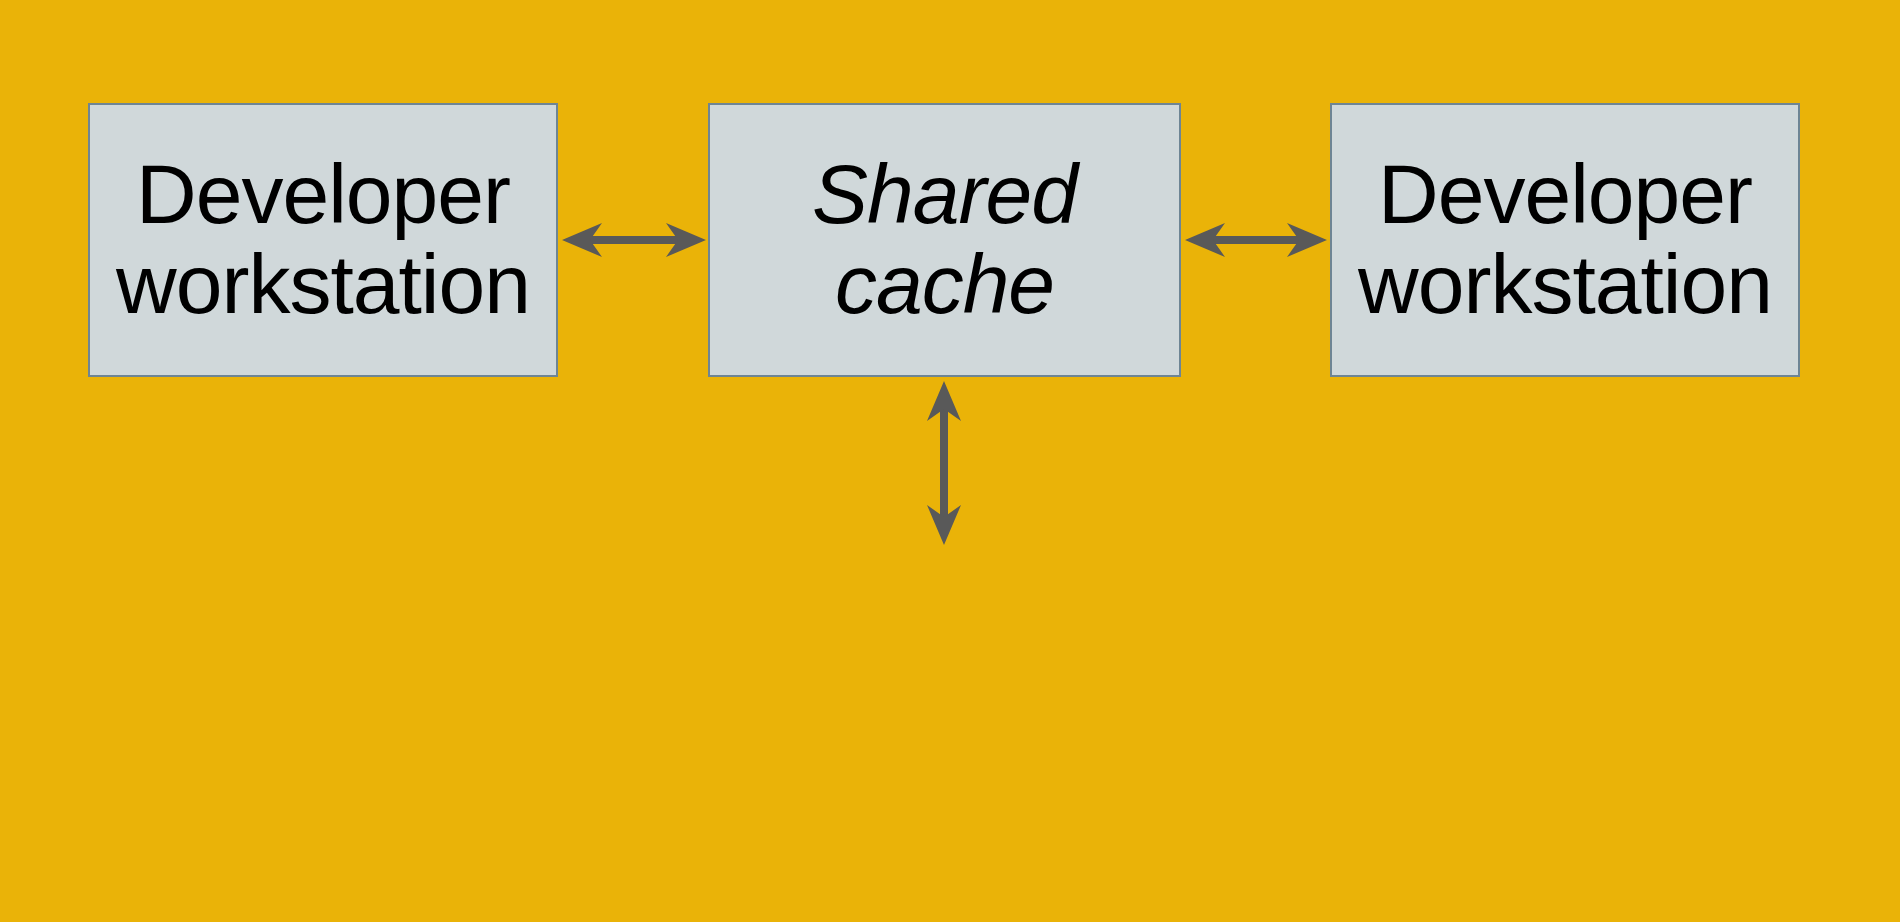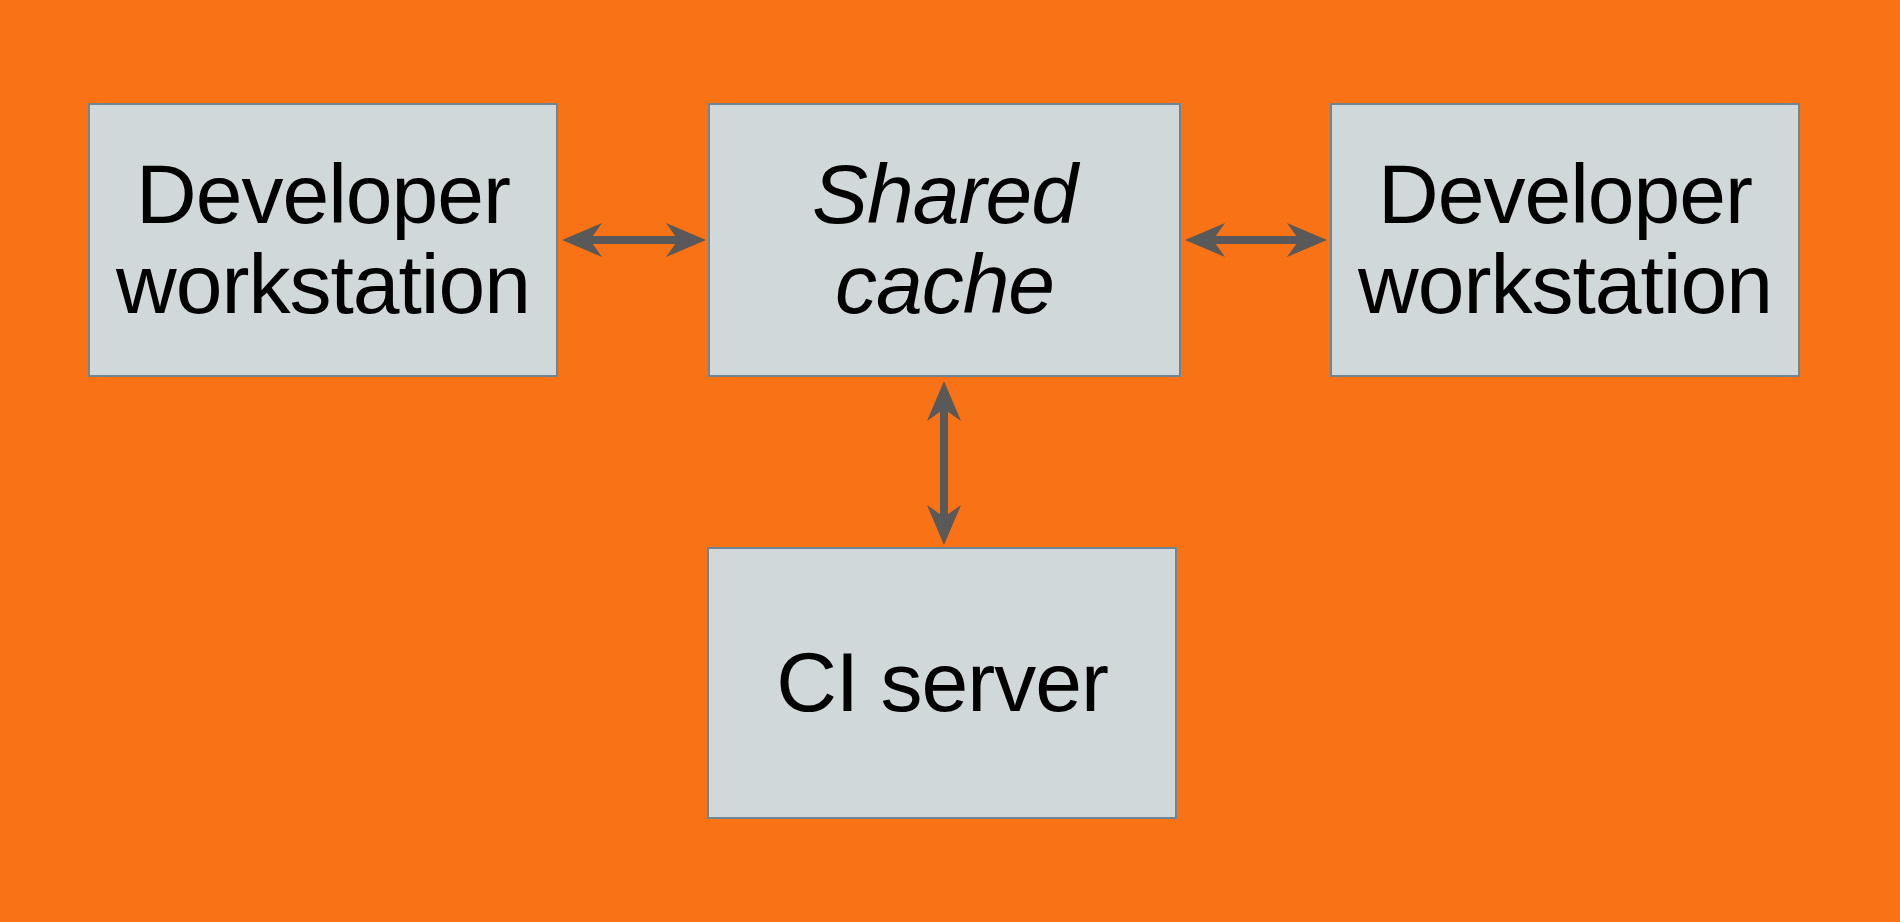--- a/index.html
+++ b/index.html
@@ -4,21 +4,21 @@
 <style>
   html, body {
     margin: 0;
     padding: 0;
     background: #ffffff;
   }
   .canvas {
     position: relative;
     width: 1900px;
     height: 922px;
-    background: #f97316;
+    background: #eab308;
     overflow: hidden;
     font-family: "Liberation Sans", sans-serif;
   }
   .node {
     position: absolute;
     box-sizing: border-box;
     background: #d0d8da;
     border: 2px solid #6e8594;
     display: flex;
     align-items: center;
@@ -59,23 +59,20 @@
   <div class="node" id="node-cache">
     <span class="node-label">Shared
 cache</span>
   </div>
 
   <div class="node" id="node-dev-right">
     <span class="node-label">Developer
 workstation</span>
   </div>
 
-  <div class="node" id="node-ci">
-    <span class="node-label">CI server</span>
-  </div>
 
   <svg class="arrow" id="arrow-left" width="154" height="52" viewBox="0 0 154 52">
     <line class="shaft" x1="30" y1="26" x2="124" y2="26"></line>
     <polygon points="6,26 46,9 34,26 46,43"></polygon>
     <polygon points="150,26 110,9 122,26 110,43"></polygon>
   </svg>
 
   <svg class="arrow" id="arrow-right" width="150" height="52" viewBox="0 0 150 52">
     <line class="shaft" x1="28" y1="26" x2="122" y2="26"></line>
     <polygon points="4,26 44,9 32,26 44,43"></polygon>

